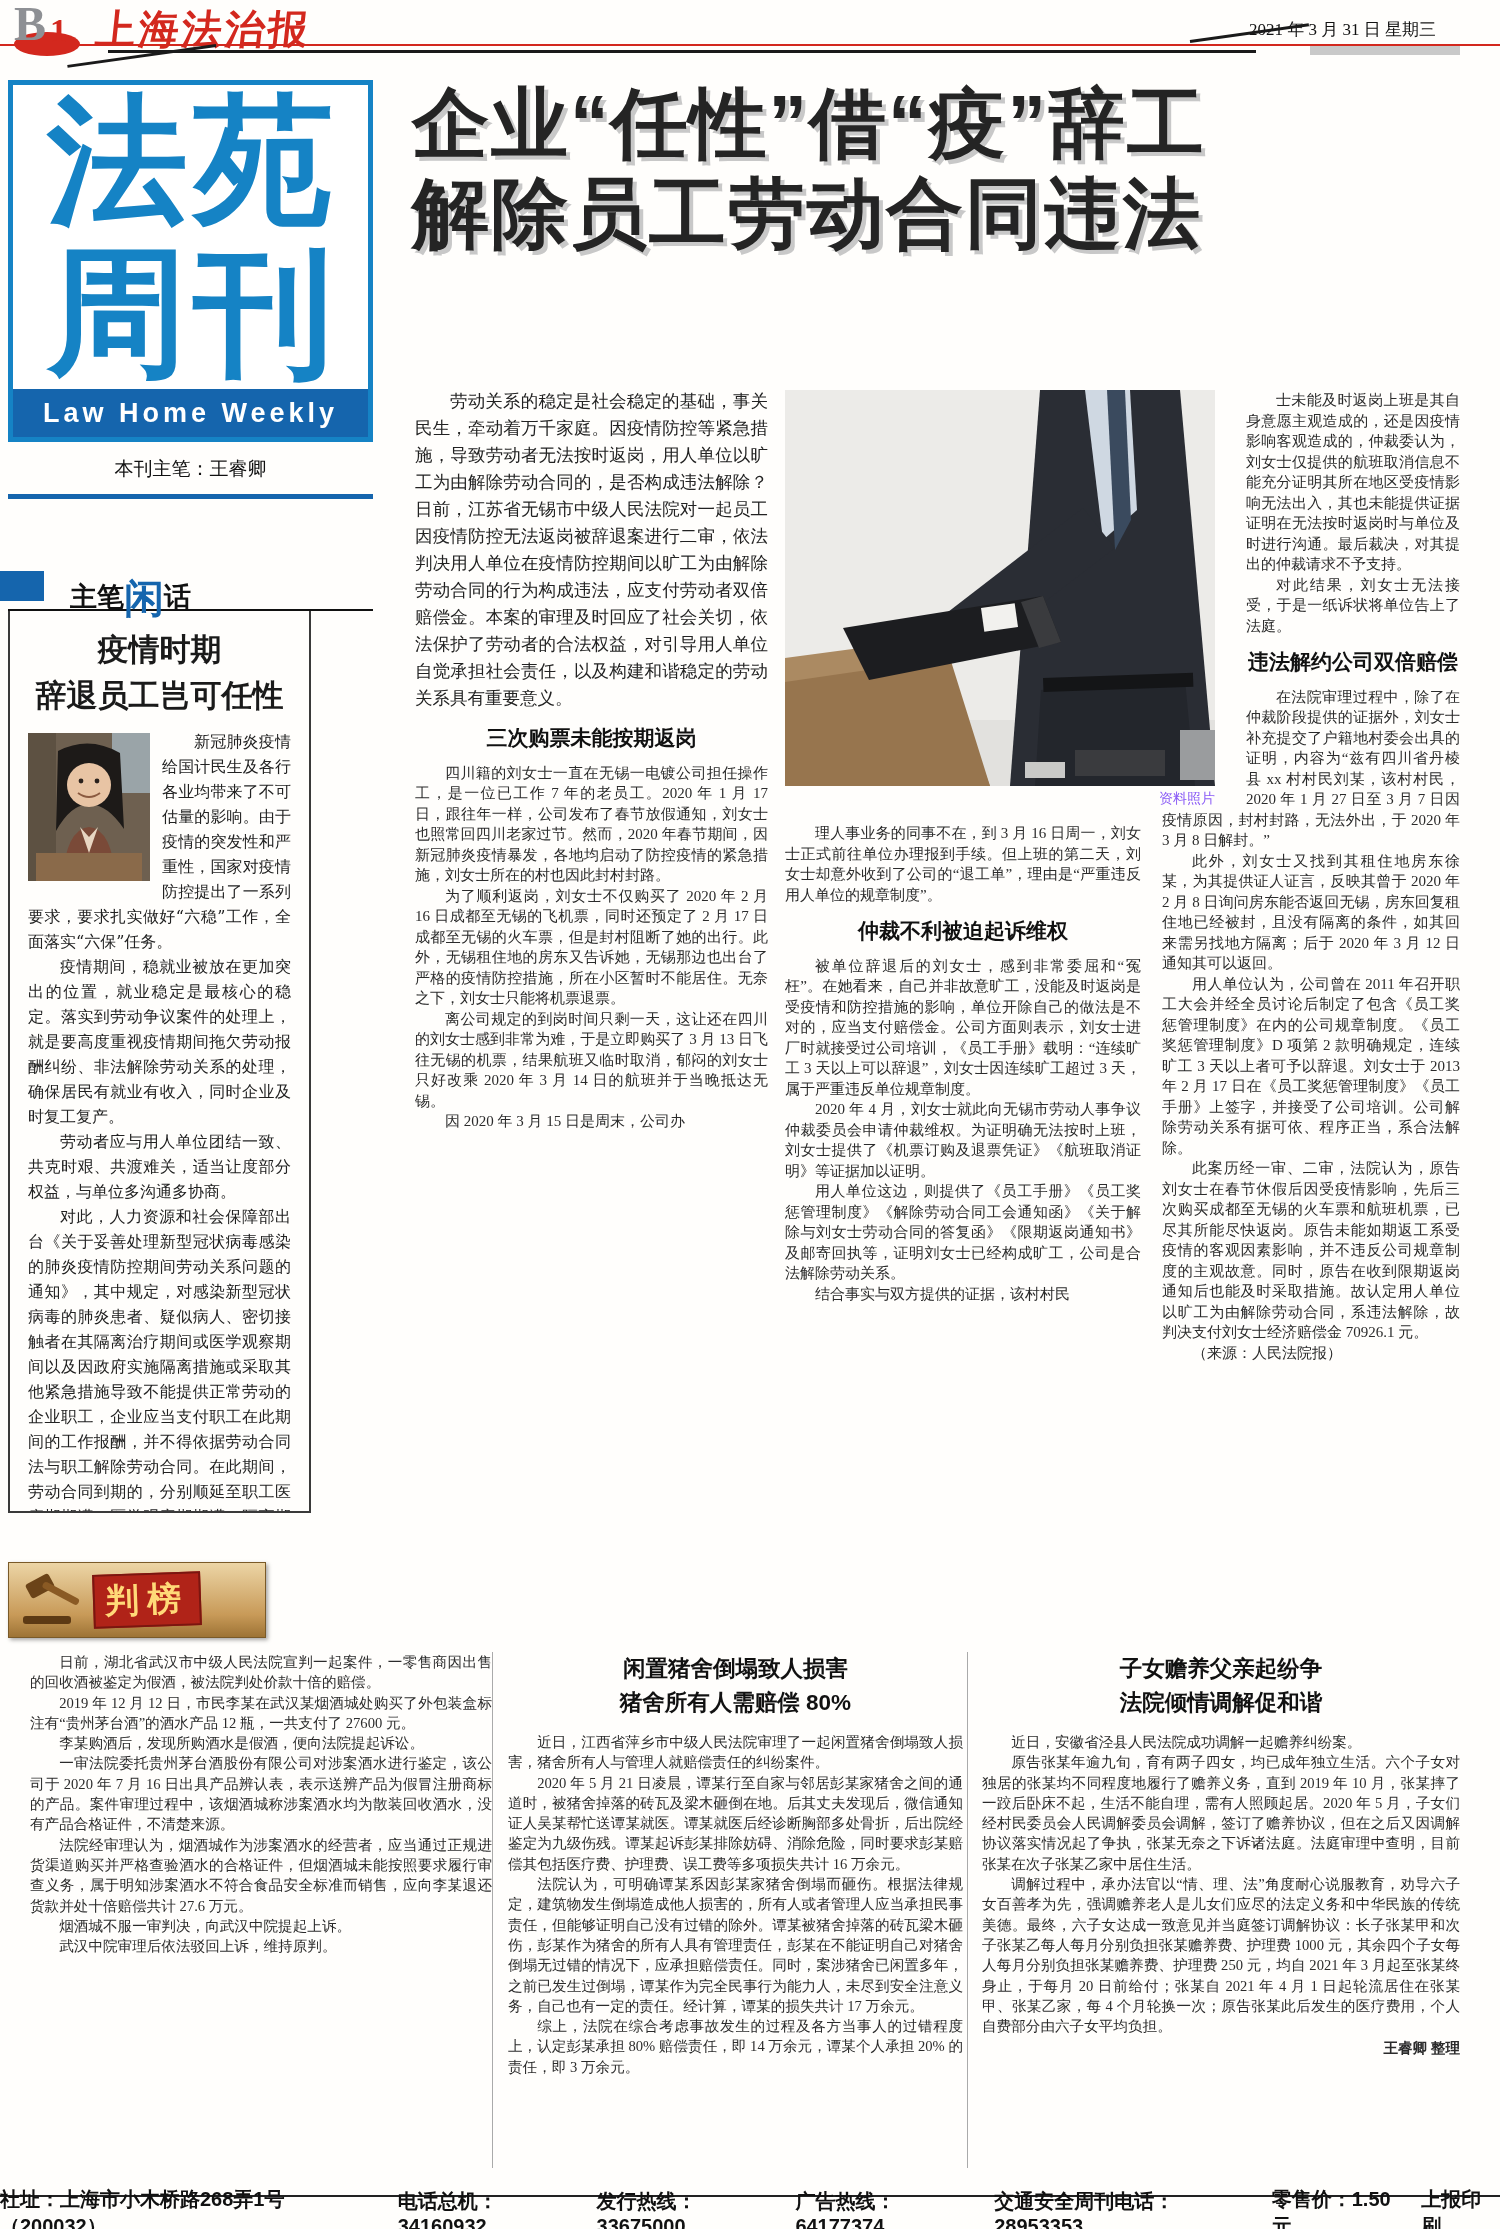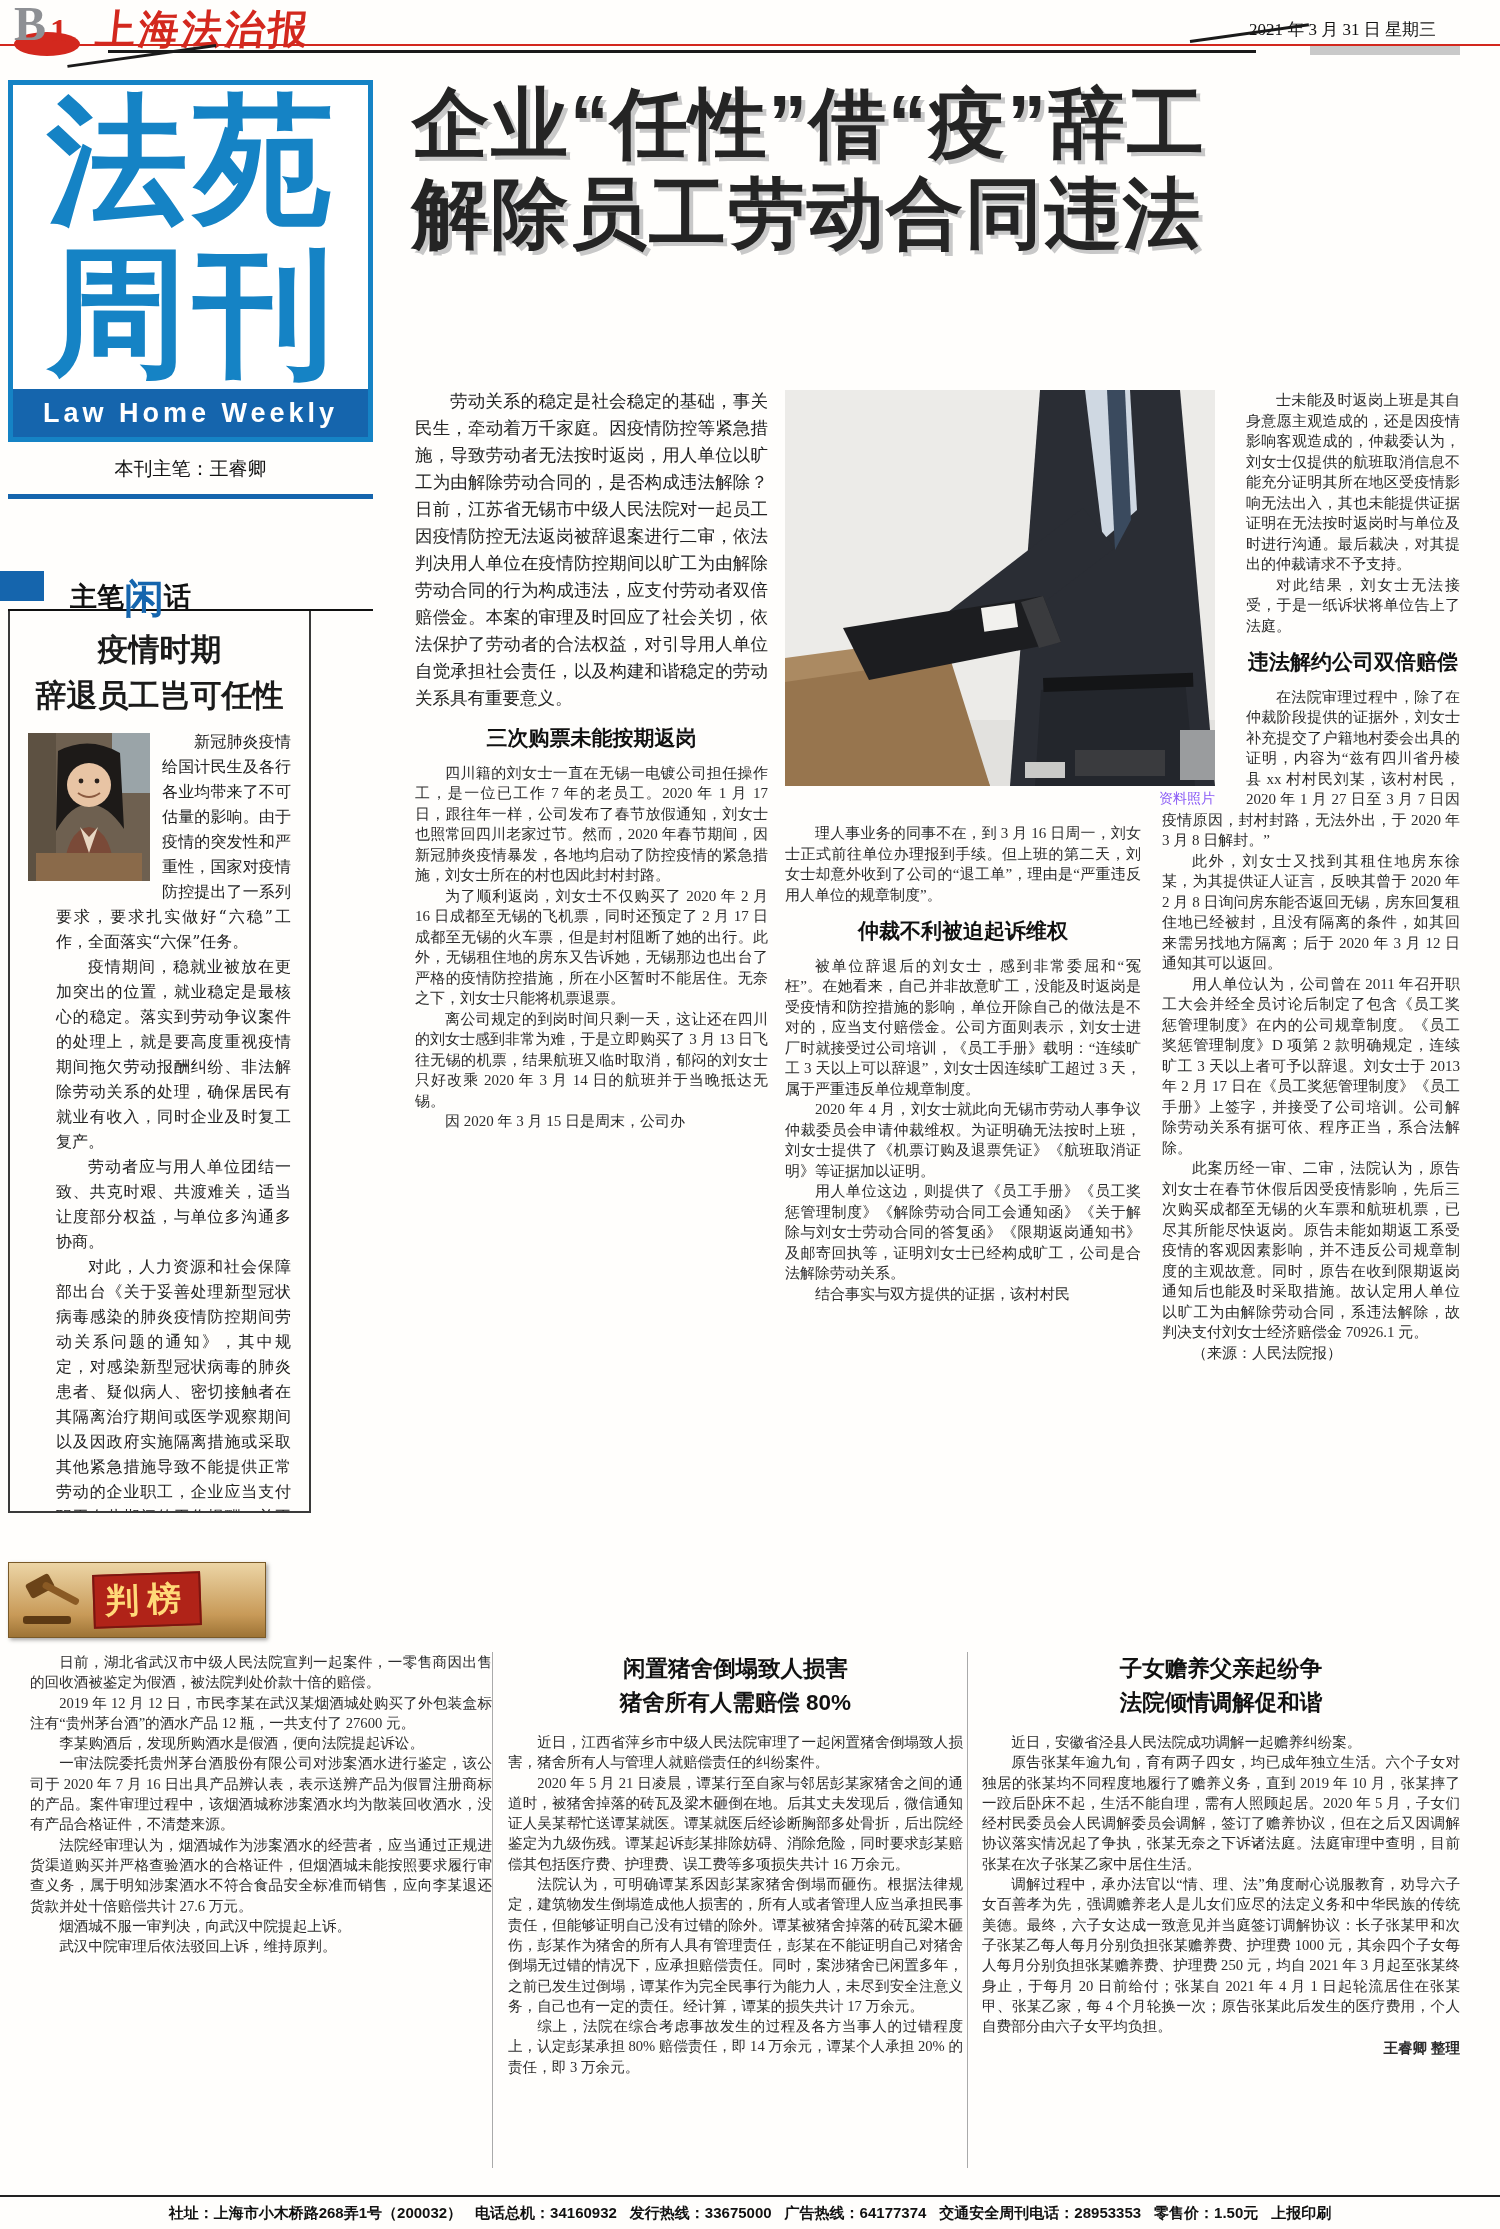--- a/index.html
+++ b/index.html
@@ -31,21 +31,21 @@
   .editor-line{margin-top:14px;text-align:center;font-size:19px;color:#111;font-family:"Liberation Serif",serif;}
   .blue-rule{margin-top:12px;height:5px;background:#1565ad;}
   .col-label{position:relative;margin-top:66px;height:44px;border-bottom:2px solid #111;}
   .col-label .sq{position:absolute;left:-8px;top:6px;width:44px;height:30px;background:#1565ad;}
   .col-label .t{position:absolute;left:62px;top:6px;font-size:27px;font-weight:900;color:#111;}
   .col-label .fancy{font-size:40px;color:#1565ad;font-family:"DejaVu Serif",serif;font-weight:900;vertical-align:-6px;}
   .essay-box{box-sizing:border-box;margin-top:0;width:303px;height:902px;border:2px solid #3a3a3a;border-top:none;
              padding:16px 18px 10px 18px;overflow:hidden;}
   .essay-title{ text-align:center;font-size:31px;font-weight:900;color:#1a1a1a;line-height:46px;}
   .essay-body{margin-top:10px;font-family:"DejaVu Serif","Liberation Serif",serif;font-size:16px;line-height:25px;color:#222;}
-  .essay-body p{margin:0;text-align:justify;text-indent:2em;padding-left:28px;}
+  .essay-body p{margin:0;text-align:justify;text-indent:2em;}
   .columnist{float:left;width:122px;height:148px;margin:4px 12px 6px 0;}
 
   
   .headline{position:absolute;left:412px;top:78px;width:1052px;font-size:77px;font-weight:900;color:#242424;
             line-height:90px;letter-spacing:2px;white-space:nowrap;text-shadow:4px 4px 0 #c8c8c8;
             font-family:"Liberation Sans",sans-serif;}
   .col{position:absolute;overflow:hidden;font-size:15px;line-height:20.5px;color:#2b2b2b;
        font-family:"Liberation Serif","DejaVu Serif",serif;}
   .col p{margin:0;text-align:justify;text-indent:2em;}
   .lede{font-size:17.5px;line-height:27px;color:#222;}
@@ -72,21 +72,21 @@
                 font-family:"Liberation Sans",sans-serif;margin-bottom:12px;}
   .story p{margin:0;text-align:justify;text-indent:2em;font-size:14.6px;line-height:20.3px;color:#2b2b2b;}
   .story .byline{text-align:right;font-weight:bold;text-indent:0;margin-top:2px;}
   .story.s1{left:30px;width:462px;}
   .story.s2{left:508px;width:455px;}
   .story.s3{left:982px;width:478px;}
 
   
   .footer{position:absolute;left:0;top:2195px;width:1500px;border-top:2px solid #222;border-bottom:1px solid #555;
           height:32px;display:flex;align-items:center;justify-content:center;gap:13px;
-          font-size:15px;font-weight:bold;color:#111;font-family:"Liberation Sans",sans-serif;}
+          font-size:20px;font-weight:bold;color:#111;font-family:"Liberation Sans",sans-serif;}
 </style>
 </head>
 <body>
 
 <div class="page">
 
   <div class="hdr">
     <div class="badge">
       <div class="oval"></div>
       <span class="b">B</span>

